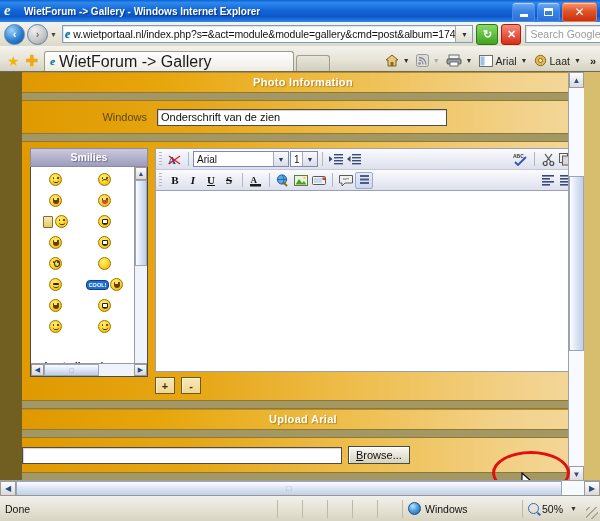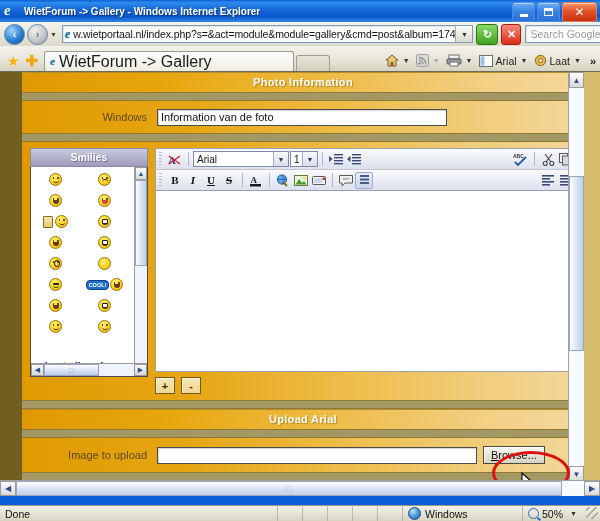--- a/index.html
+++ b/index.html
@@ -340,21 +340,21 @@
     display:flex;align-items:center;justify-content:center;color:#2B4C8A;font-size:8px;
   }
   .ph-thumb{
     flex:1;margin:0;background:linear-gradient(180deg,#FDFDFE,#D8E2F4 55%,#C2CFE9 100%);
     border:1px solid #97A5BD;box-sizing:border-box;
     display:flex;align-items:center;justify-content:center;color:#9DACC6;font-size:8px;
   }
   .ph-gap{width:22px;}
   
   .statusbar{
-    position:absolute;left:0;bottom:0;width:600px;height:16px;
+    position:absolute;left:0;bottom:0;width:600px;height:26px;
     background:linear-gradient(180deg,#F2F1EB 0%,#E5E2D5 55%,#D8D4C2 100%);
     border-top:1px solid #9A9886;display:flex;align-items:center;box-sizing:border-box;
     font-size:10.5px;color:#111;
   }
   .st-cell{
     height:18px;display:flex;align-items:center;padding:0 5px;
     border-left:1px solid #BCB9A8;box-sizing:border-box;
   }
   .st-first{flex:1 1 auto;border-left:none;}
   .st-tiny{width:25px;}
@@ -478,21 +478,21 @@
     <div class="pageframe">
       <div class="leftgutter"></div>
 
       <div class="content">
 
         <div class="panel-head">Photo Information</div>
         <div class="rowgap"></div>
         <div class="panel-body">
           <div class="caption-row">
             <span class="lbl-right">Windows</span>
-            <span class="txtinput" style="width:290px;">Information van de foto</span>
+            <span class="txtinput" style="width:290px;">Onderschrift van de zien</span>
           </div>
         </div>
         <div class="rowgap"></div>
 
         <div class="panel-body editor-area">
 
           <div class="smilies">
             <div class="sm-head">Smilies</div>
             <div class="sm-box">
               <div class="sm-grid">
@@ -743,21 +743,20 @@
 
           </div>
         </div>
 
         <div class="rowgap"></div>
 
         <div class="panel-head">Upload Arial</div>
         <div class="rowgap"></div>
         <div class="panel-body" style="position:relative;">
           <div class="upload-row">
-            <span class="lbl-right">Image to upload</span>
             <span class="txtinput" style="width:320px;"></span>
             <span class="browse-btn">
               <u>B</u>
                 <span>rowse...</span>
             </span>
           </div>
         </div>
 
       </div>
 

